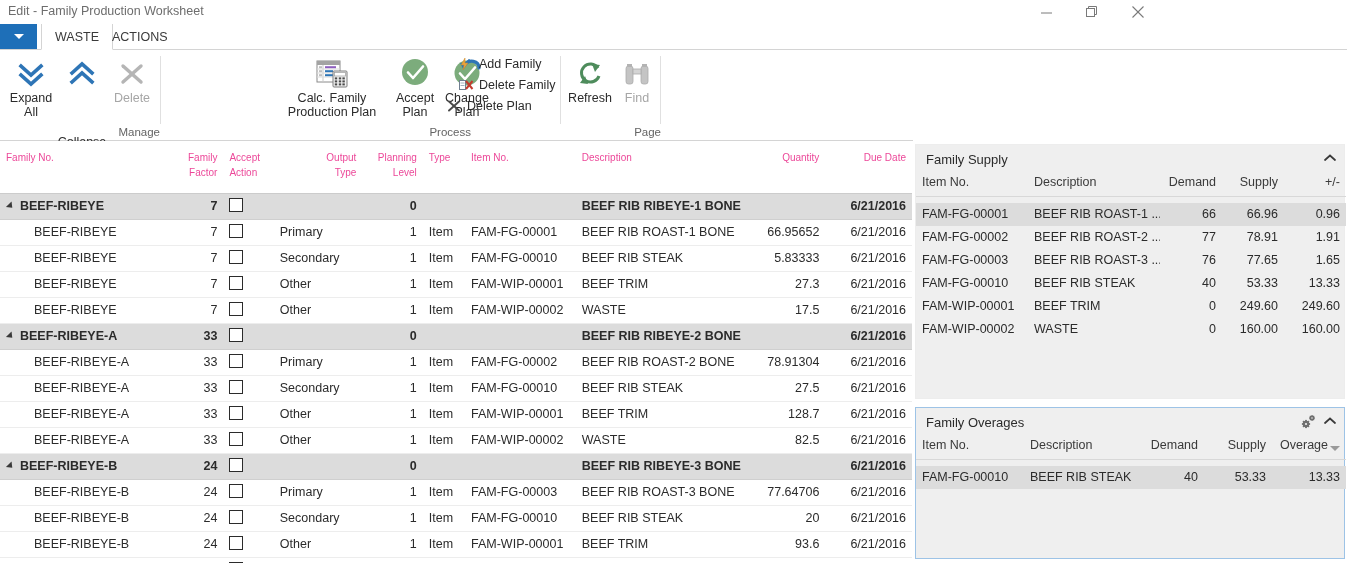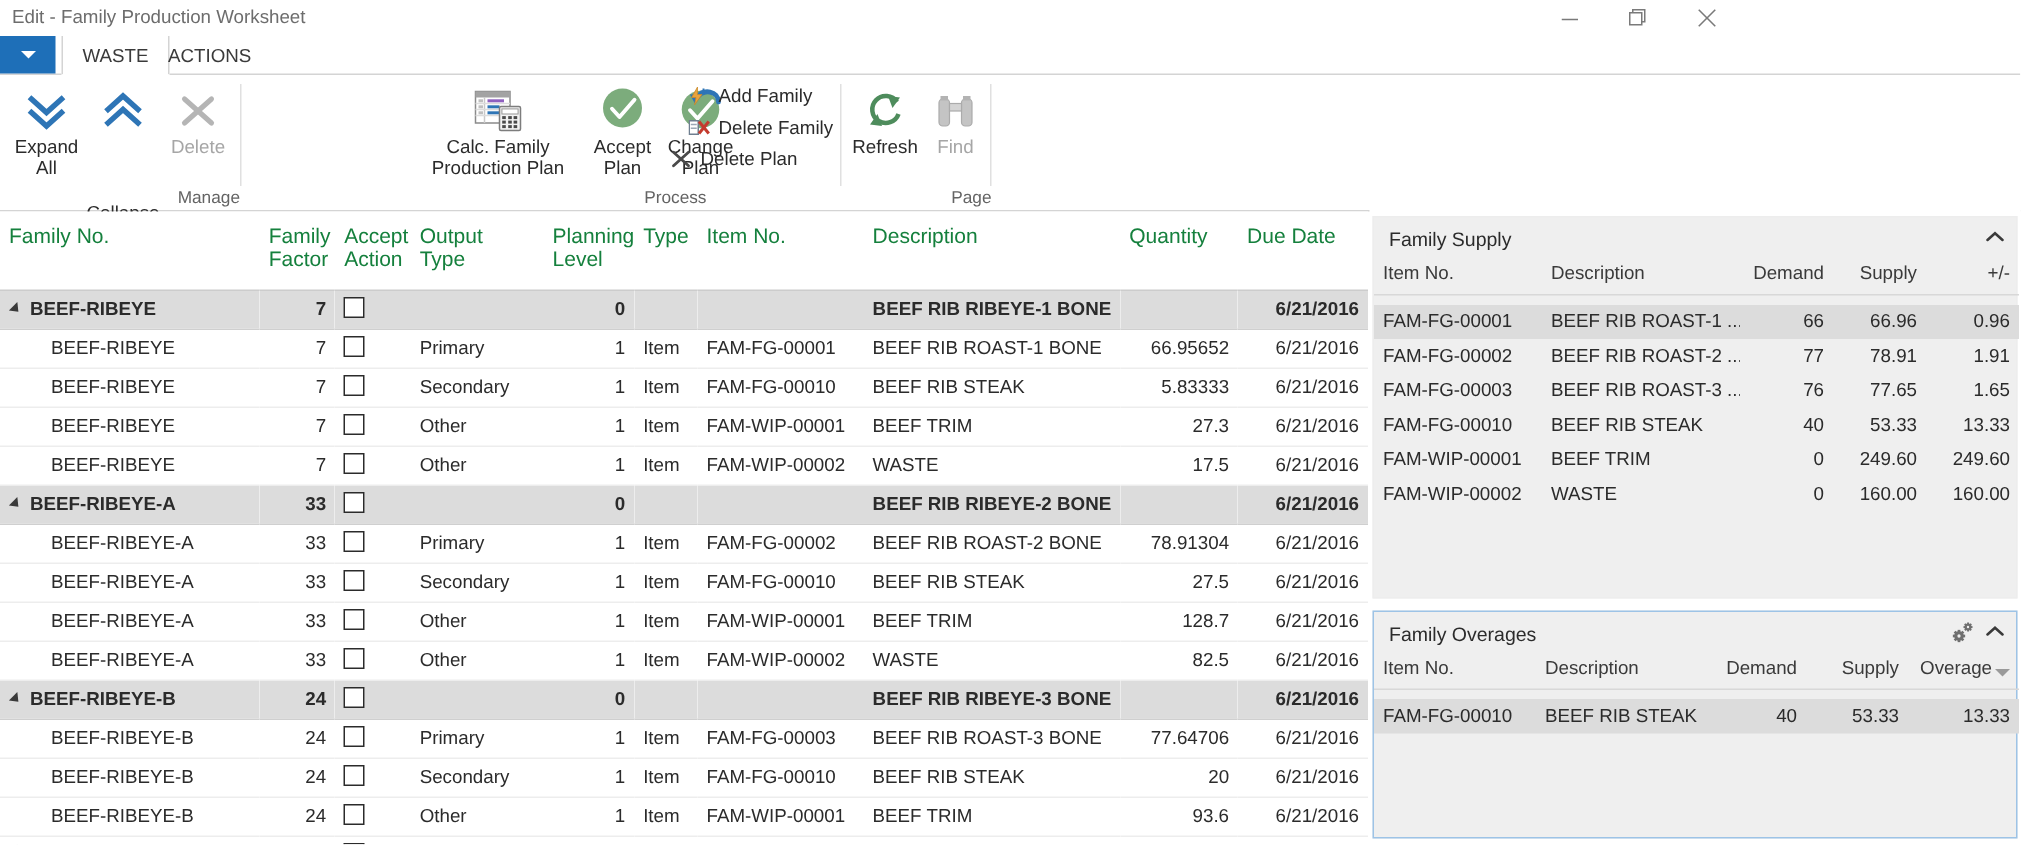--- a/index.html
+++ b/index.html
@@ -131,31 +131,31 @@
   }
   .grid-table {
     border-collapse: collapse;
     width: 912px;
     table-layout: fixed;
     font-size: 12.5px;
     color: #2b2b2b;
   }
   .grid-table th {
     font-weight: normal;
-    color: #15803d;
-    font-size: 14px;
+    color: #ec4899;
+    font-size: 10px;
     vertical-align: top;
     padding: 9px 6px 0 6px;
     height: 52px;
     box-sizing: border-box;
     border-bottom: 1px solid #ccc;
     line-height: 15px;
     text-align: left;
   }
-  .grid-table th.num { }
+  .grid-table th.num { text-align: right; }
   .grid-table td {
     padding: 4px 6px;
     height: 23px;
     box-sizing: border-box;
     border-bottom: 1px solid #ededed;
     white-space: nowrap;
     overflow: hidden;
     line-height: 15px;
   }
   .grid-table td.num { text-align: right; }
@@ -467,21 +467,21 @@
           <col style="width:78px">
           <col style="width:86px">
       </colgroup>
       <thead>
         <tr id="grid-head">
             <th style="white-space: pre-line;">Family No.</th>
             <th class="num" style="white-space: pre-line;">Family
 Factor</th>
             <th style="white-space: pre-line;">Accept
 Action</th>
-            <th style="white-space: pre-line;">Output
+            <th style="white-space: pre-line; text-align: right;">Output
 Type</th>
             <th class="num" style="white-space: pre-line;">Planning
 Level</th>
             <th style="white-space: pre-line;">Type</th>
             <th style="white-space: pre-line;">Item No.</th>
             <th style="white-space: pre-line;">Description</th>
             <th class="num" style="white-space: pre-line;">Quantity</th>
             <th class="num" style="white-space: pre-line;">Due Date</th>
           </tr>
       </thead>

